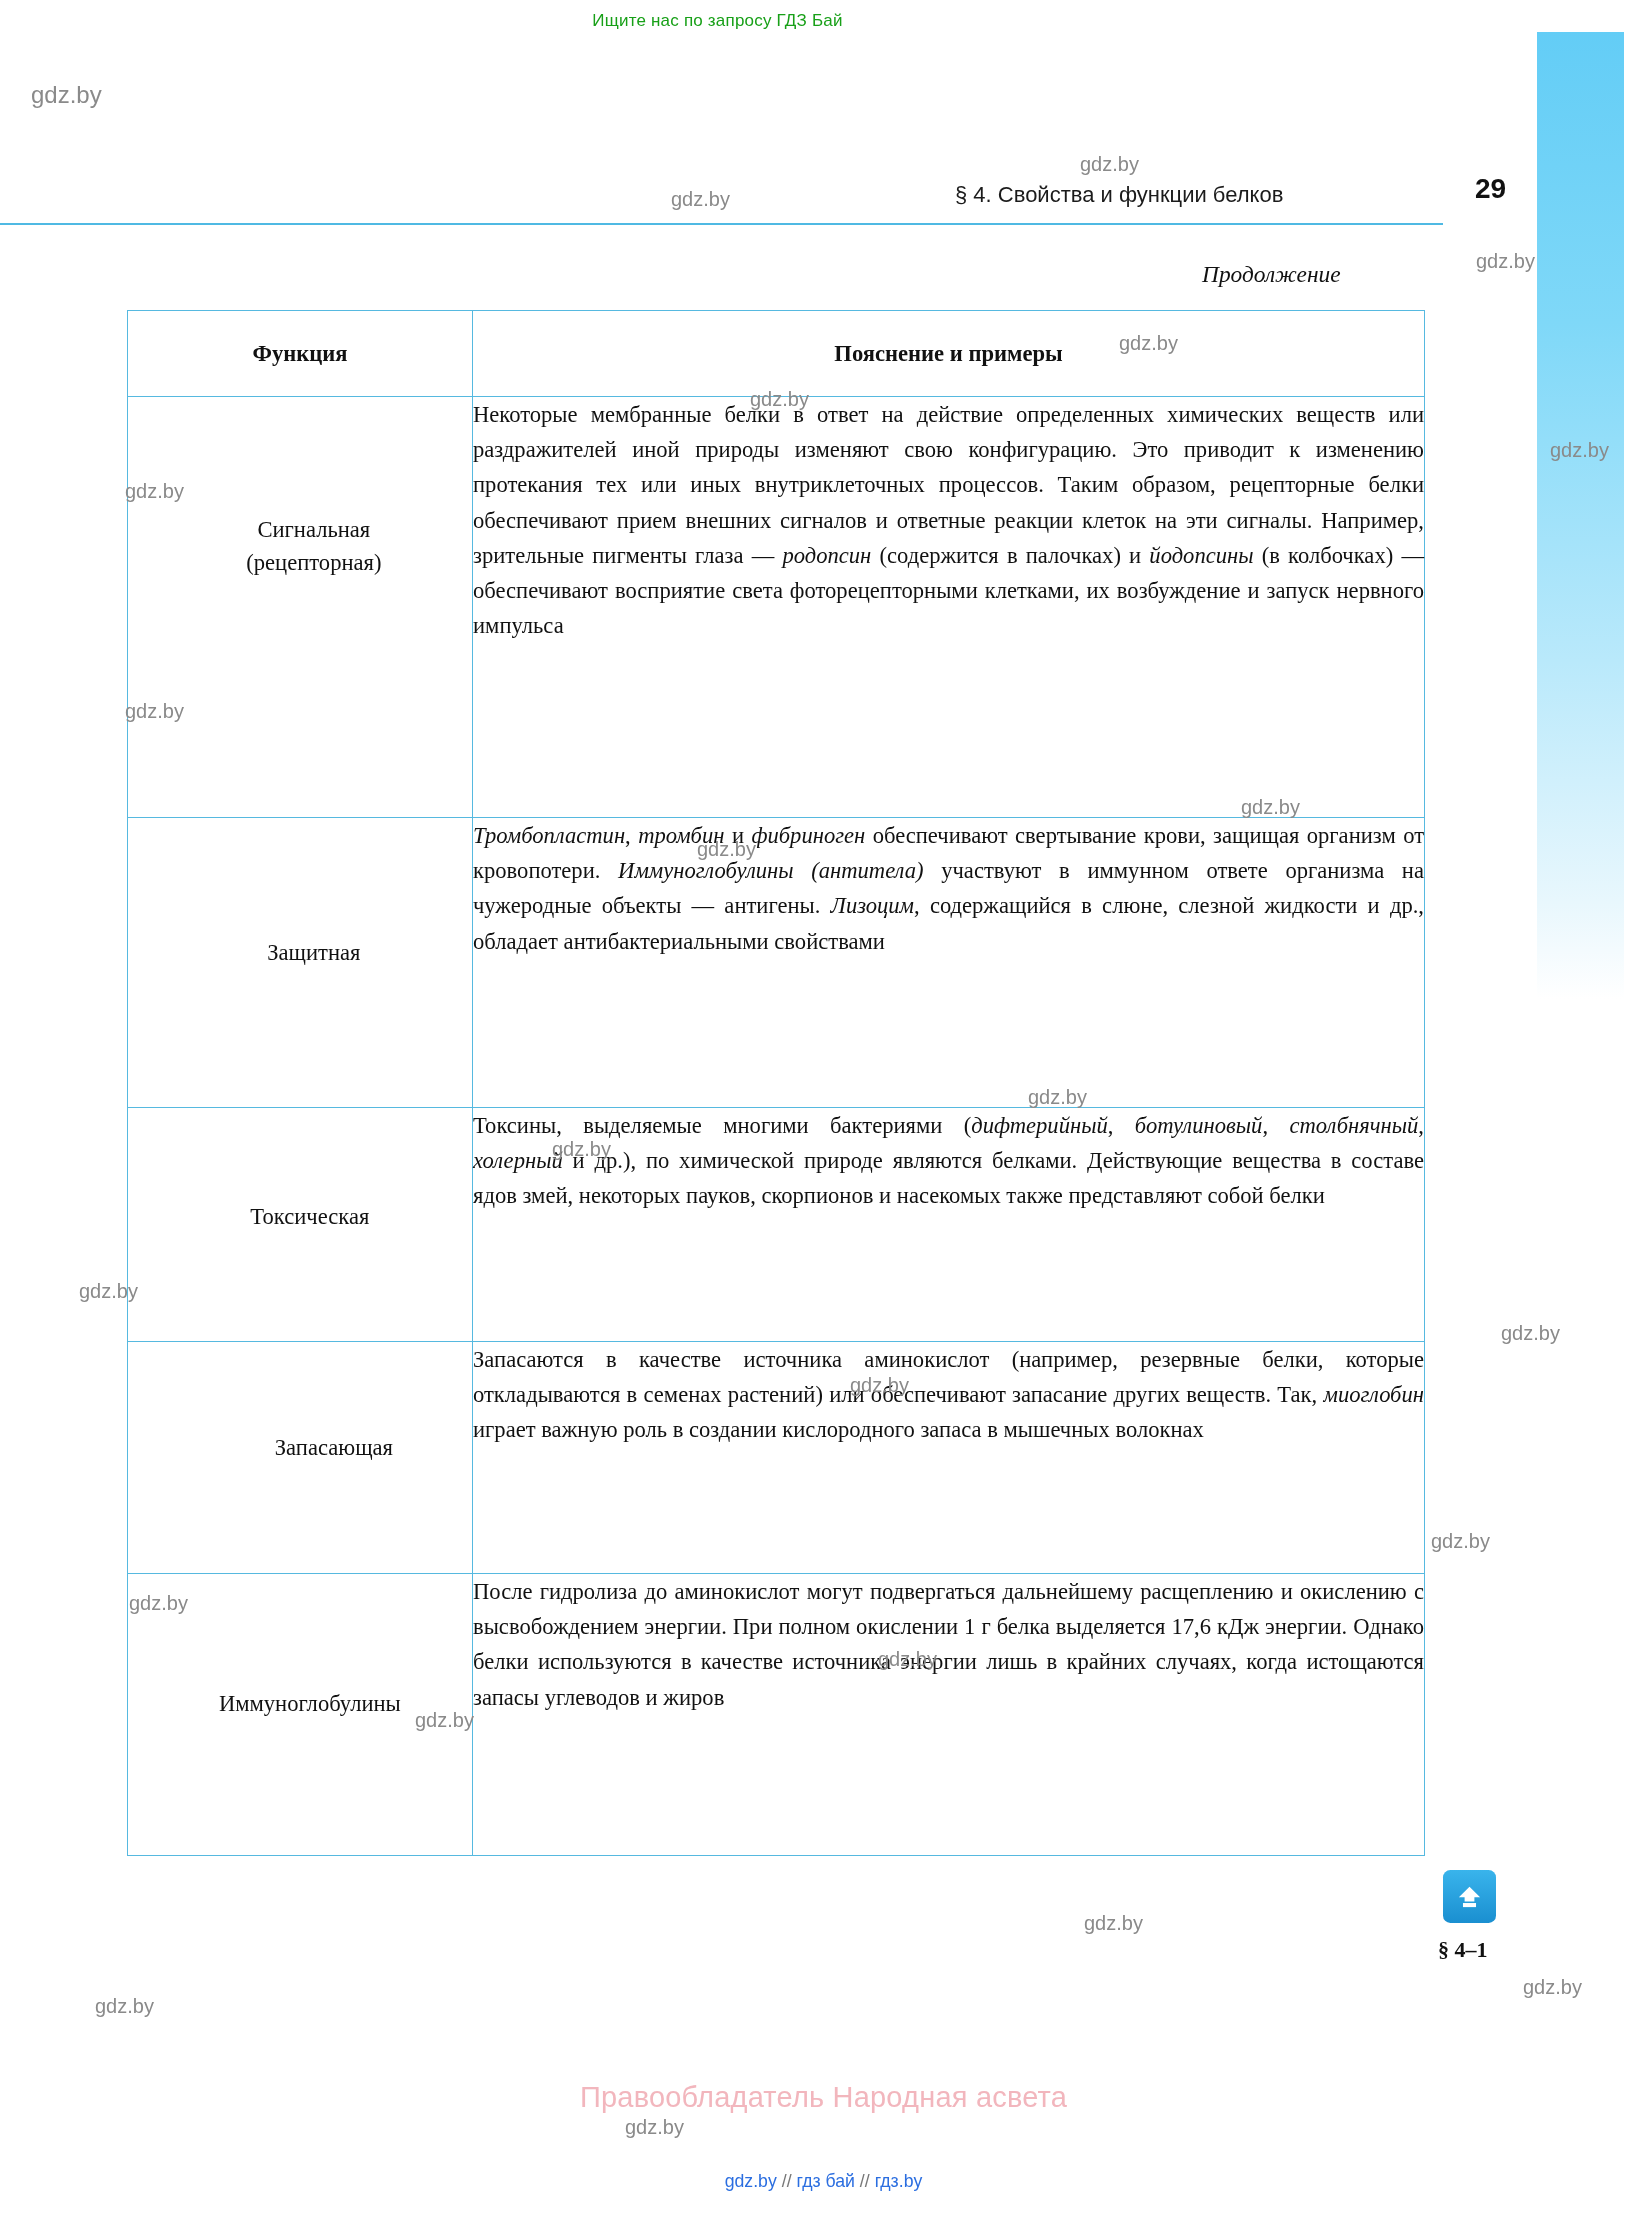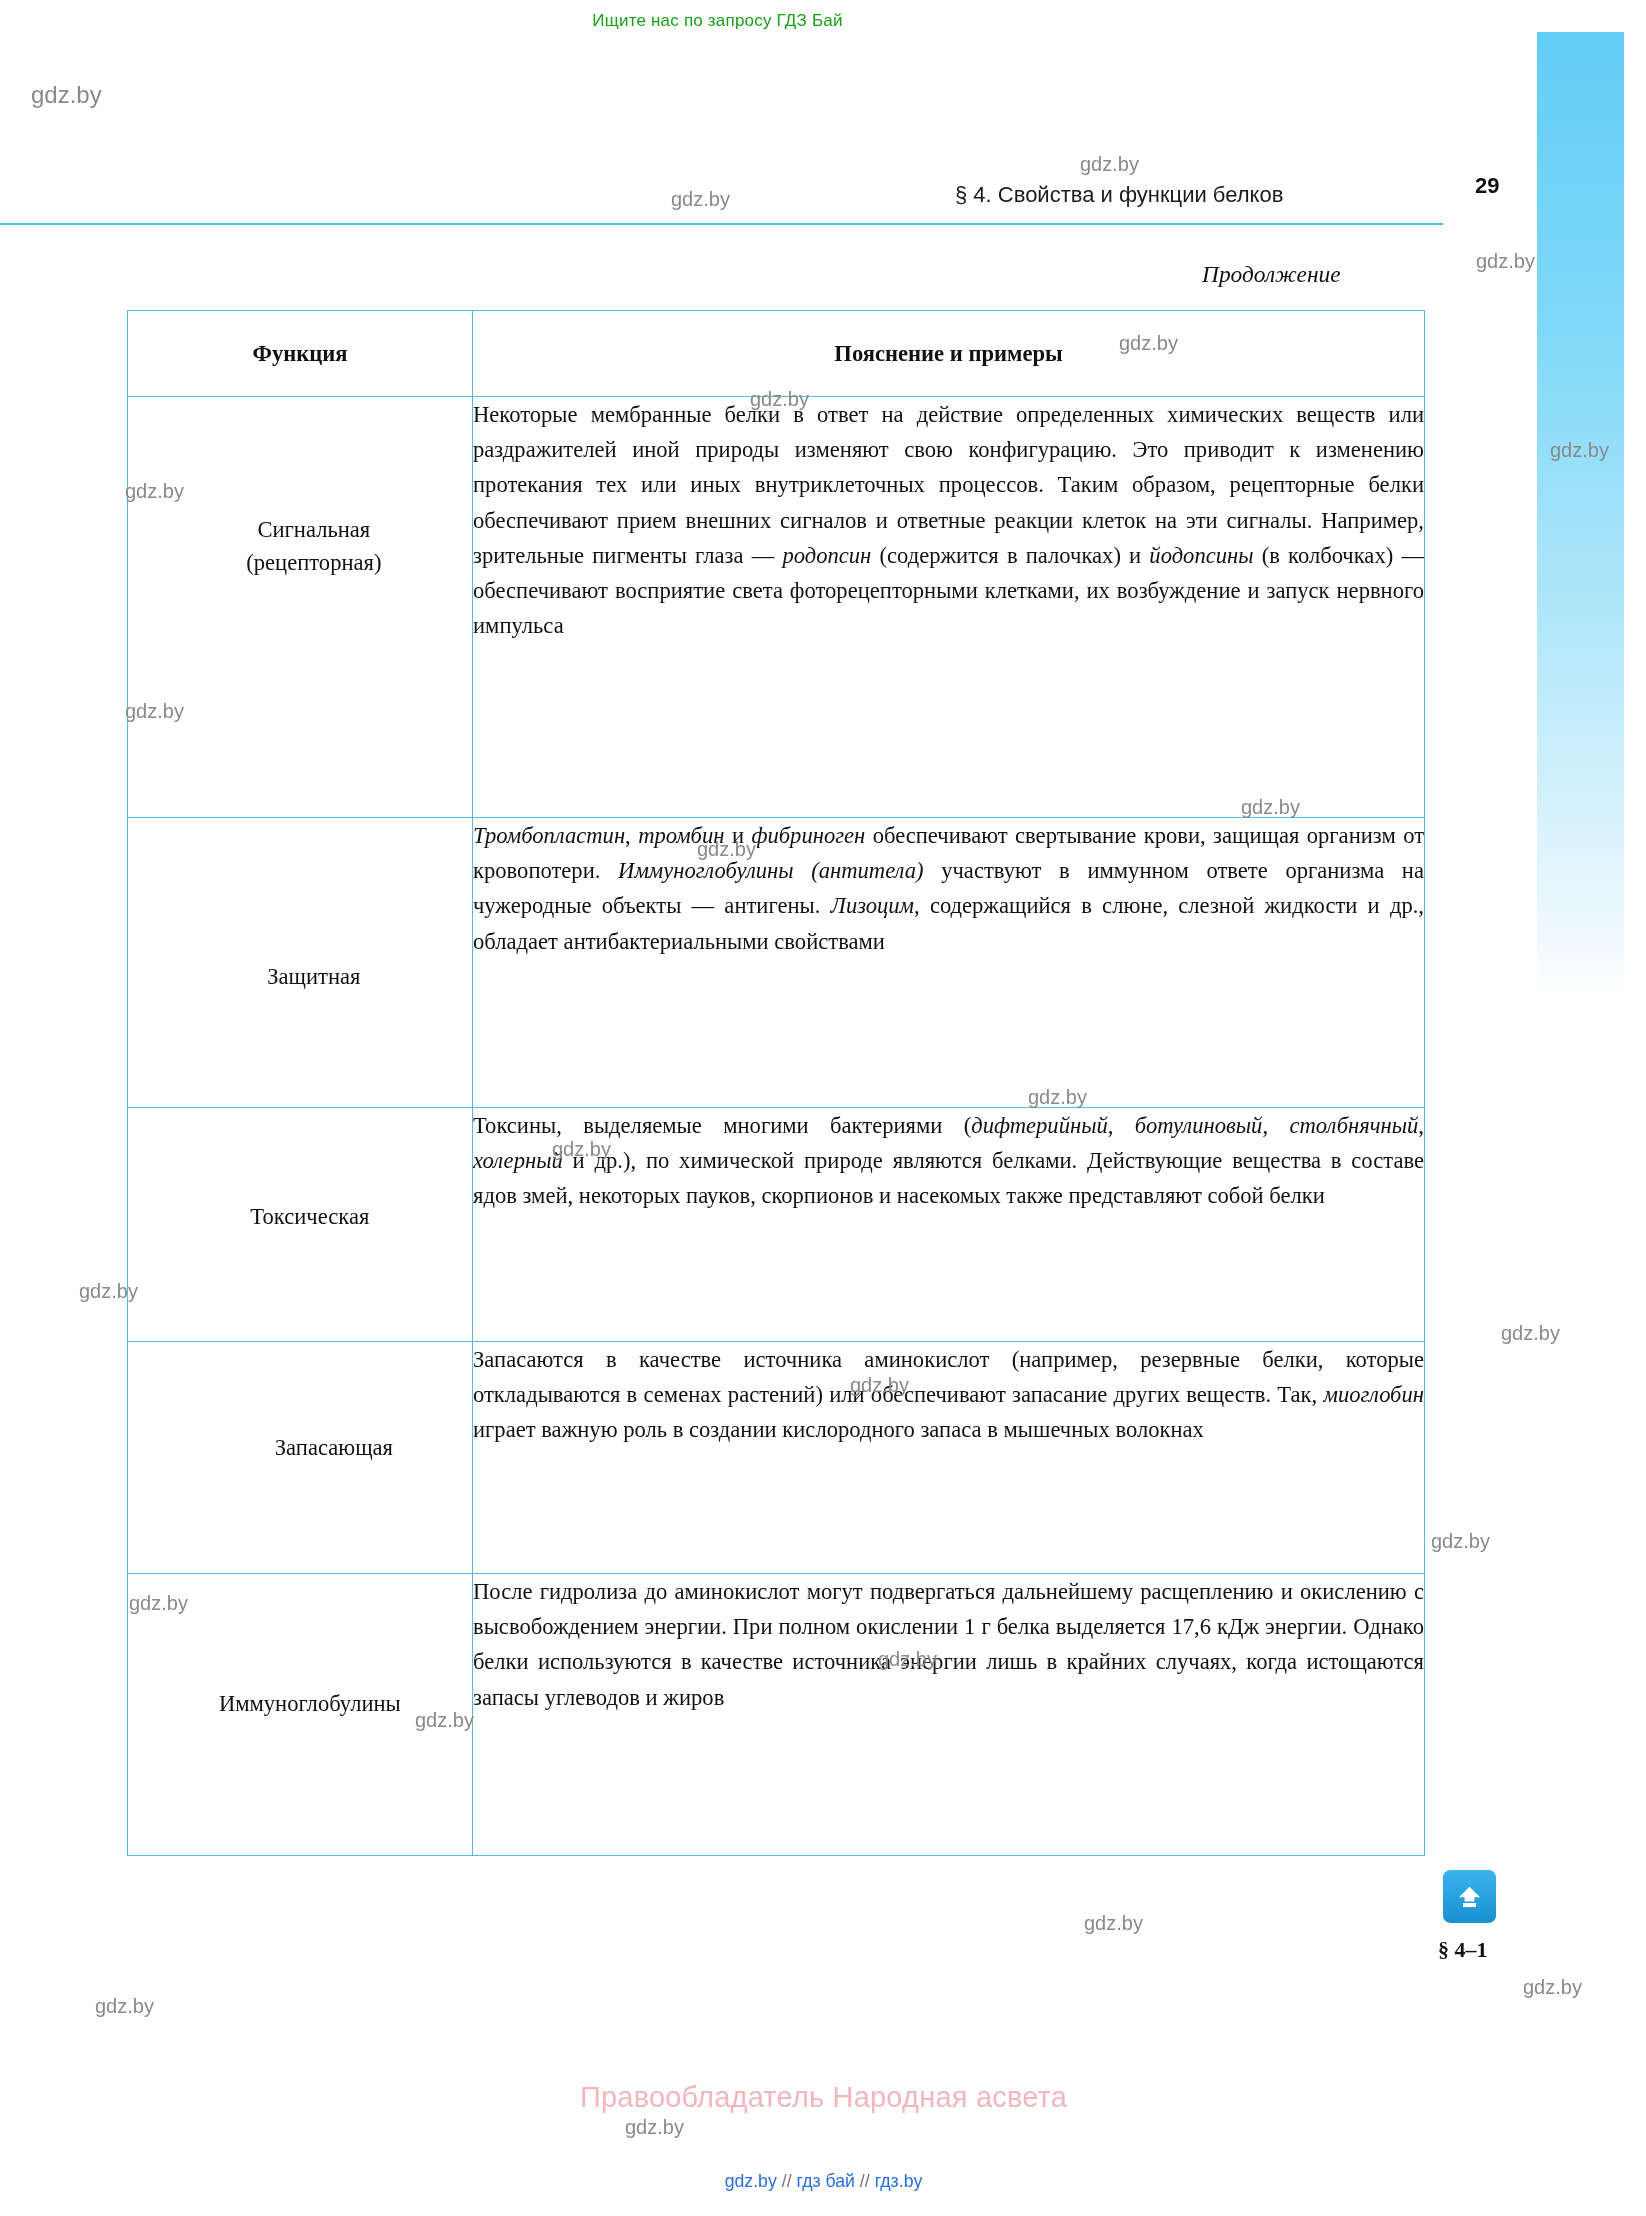--- a/index.html
+++ b/index.html
@@ -53,21 +53,21 @@
     left: 955px;
     font-size: 22px;
     font-family: "Liberation Sans", sans-serif;
     color: #1b1b1b;
     white-space: nowrap;
   }
   .page-number {
     position: absolute;
     top: 173px;
     left: 1475px;
-    font-size: 22px;
+    font-size: 28px;
     font-weight: bold;
     font-family: "Liberation Sans", sans-serif;
     color: #111;
   }
   .continuation {
     position: absolute;
     top: 261px;
     left: 1202px;
     font-size: 23.4px;
     font-style: italic;
@@ -220,21 +220,21 @@
       <td class="fn-cell">
         <div class="fn-inner" style="top:117px;">
           <span class="fn-line">Сигнальная</span>
           <span class="fn-line">(рецепторная)</span>
         </div>
       </td>
       <td class="ex-cell">Некоторые мембранные белки в ответ на действие определенных химических веществ или раздражителей иной природы изменяют свою конфигурацию. Это приводит к изменению протекания тех или иных внутриклеточных процессов. Таким образом, рецепторные белки обеспечивают прием внешних сигналов и ответные реакции клеток на эти сигналы. Например, зрительные пигменты глаза — <i>родопсин</i> (содержится в палочках) и <i>йодопсины</i> (в колбочках) — обеспечивают восприятие света фоторецепторными клетками, их возбуждение и запуск нервного импульса</td>
     </tr>
     <tr class="r2">
       <td class="fn-cell">
-        <div class="fn-inner" style="top:119px;margin-top:24px;">
+        <div class="fn-inner" style="top:119px;">
           <span class="fn-line">Защитная</span>
         </div>
       </td>
       <td class="ex-cell"><i>Тромбопластин</i>, <i>тромбин</i> и <i>фибриноген</i> обеспечивают свертывание крови, защищая организм от кровопотери. <i>Иммуноглобулины (антитела)</i> участвуют в иммунном ответе организма на чужеродные объекты — антигены. <i>Лизоцим</i>, содержащийся в слюне, слезной жидкости и др., обладает антибактериальными свойствами</td>
     </tr>
     <tr class="r3">
       <td class="fn-cell">
         <div class="fn-inner" style="top:93px; left:31px;">
           <span class="fn-line">Токсическая</span>
         </div>

